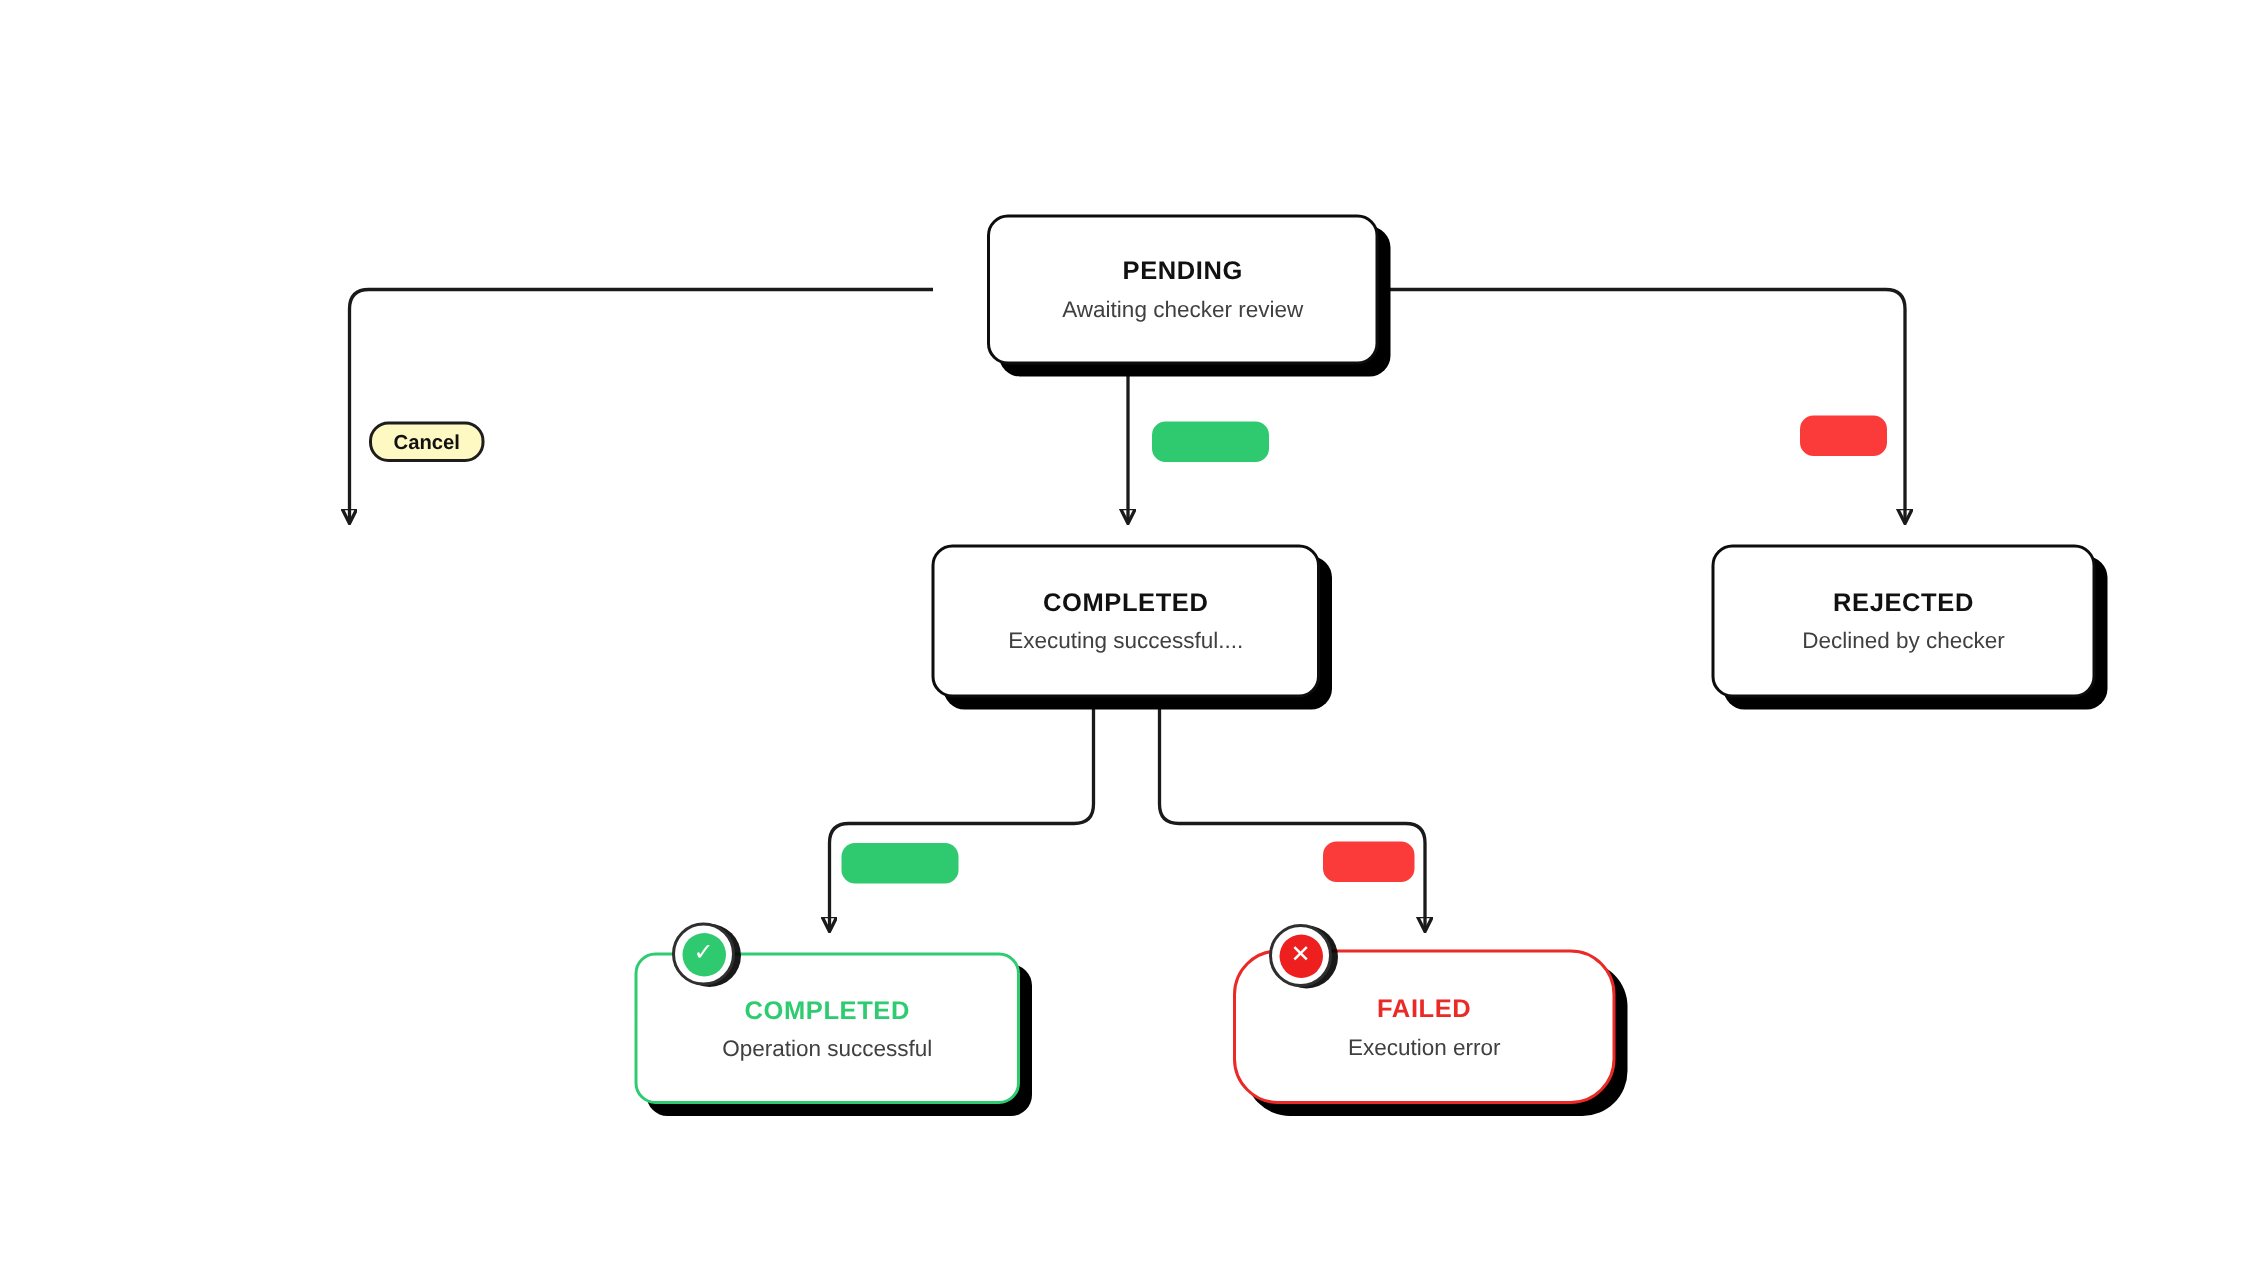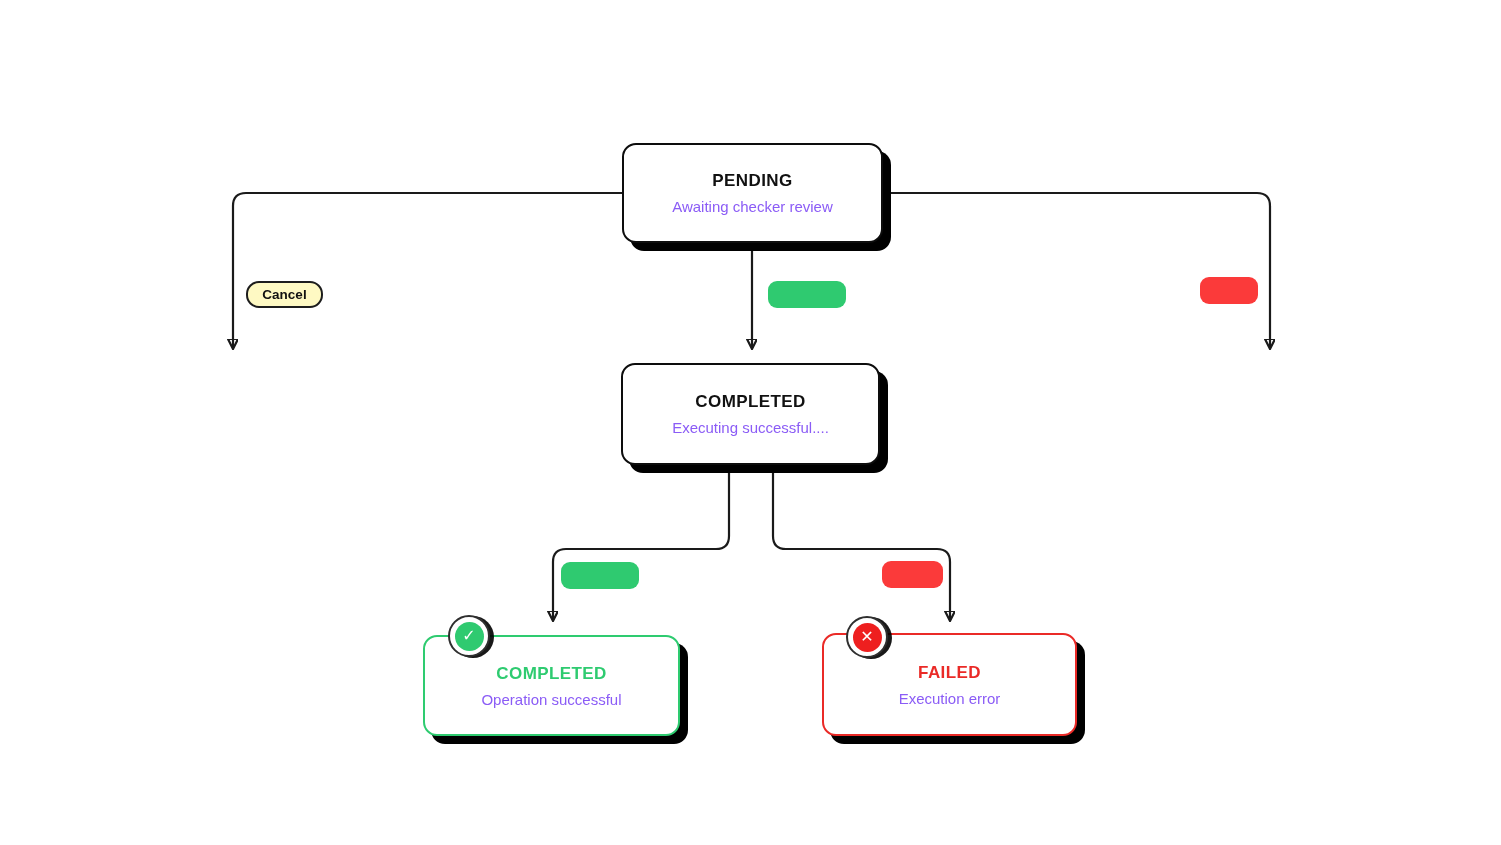--- a/index.html
+++ b/index.html
@@ -17,21 +17,21 @@
     border: 2.5px solid #0d0d0d;
     border-radius: 14px;
     box-shadow: 8px 8px 0 0 #000000;
     display: flex; flex-direction: column; align-items: center; justify-content: center;
     gap: 7px; text-align: center;
   }
   .node-title {
     font-size: 17px; font-weight: 700; color: #111111; letter-spacing: 0.4px;
   }
   .node-subtitle {
-    font-size: 15px; font-weight: 400; color: #8b5cf6;
+    font-size: 15px; font-weight: 400; color: #404040;
   }
   .node.success { border-color: #2ecb70; align-items: center; }
   .node.success .node-title { color: #2ecb70; }
   .node.error { border-color: #ea2a27; }
   .node.error .node-title { color: #ea2a27; }
 
   .pill {
     position: absolute; z-index: 3; border-radius: 9px;
   }
   .pill.green { background: #2fca70; }
@@ -53,26 +53,26 @@
   }
   .status-circle .inner {
     width: 29px; height: 29px; border-radius: 50%;
     display: flex; align-items: center; justify-content: center;
     color: #ffffff; font-size: 16px; font-weight: 700; line-height: 1;
   }
   .status-circle.success .inner { background: #2fca70; }
   .status-circle.error .inner { background: #ee1f1f; }
 
   
-  #node-pending    { left: 622px;  top: 143px; width: 261px; height: 100px; align-items: center; }
+  #node-pending    { left: 658px;  top: 143px; width: 261px; height: 100px; align-items: center; }
   #node-cancelled  { left: 101px;  top: 363px; width: 259px; height: 103px; }
   #node-processing { left: 621px;  top: 363px; width: 259px; height: 102px; }
   #node-rejected   { left: 1141px; top: 363px; width: 256px; height: 102px; }
   #node-completed  { left: 423px;  top: 635px; width: 257px; height: 101px; }
-  #node-failed     { left: 822px;  top: 633px; width: 255px; height: 103px; }
+  #node-failed     { left: 822px;  top: 633px; width: 255px; height: 103px; border-radius: 30px; }
 
   
   #label-cancel        { left: 246px;  top: 281px; width: 77px; height: 27px; }
   #pill-green-top      { left: 768px;  top: 281px; width: 78px; height: 27px; }
   #pill-red-top        { left: 1200px; top: 277px; width: 58px; height: 27px; }
   #pill-green-bottom   { left: 561px;  top: 562px; width: 78px; height: 27px; }
   #pill-red-bottom     { left: 882px;  top: 561px; width: 61px; height: 27px; }
 
   #badge-completed { left: 448px; top: 615px; }
   #badge-failed    { left: 846px; top: 616px; }
@@ -104,20 +104,24 @@
     <div class="node-title">PENDING</div>
     <div class="node-subtitle">Awaiting checker review</div>
   </div>
 
 
   <div class="node" id="node-processing">
     <div class="node-title">COMPLETED</div>
     <div class="node-subtitle">Executing successful....</div>
   </div>
 
+  <div class="node" id="node-rejected">
+    <div class="node-title">REJECTED</div>
+    <div class="node-subtitle">Declined by checker</div>
+  </div>
 
   <div class="node success" id="node-completed">
     <div class="node-title">COMPLETED</div>
     <div class="node-subtitle">Operation successful</div>
   </div>
 
   <div class="node error" id="node-failed">
     <div class="node-title">FAILED</div>
     <div class="node-subtitle">Execution error</div>
   </div>

